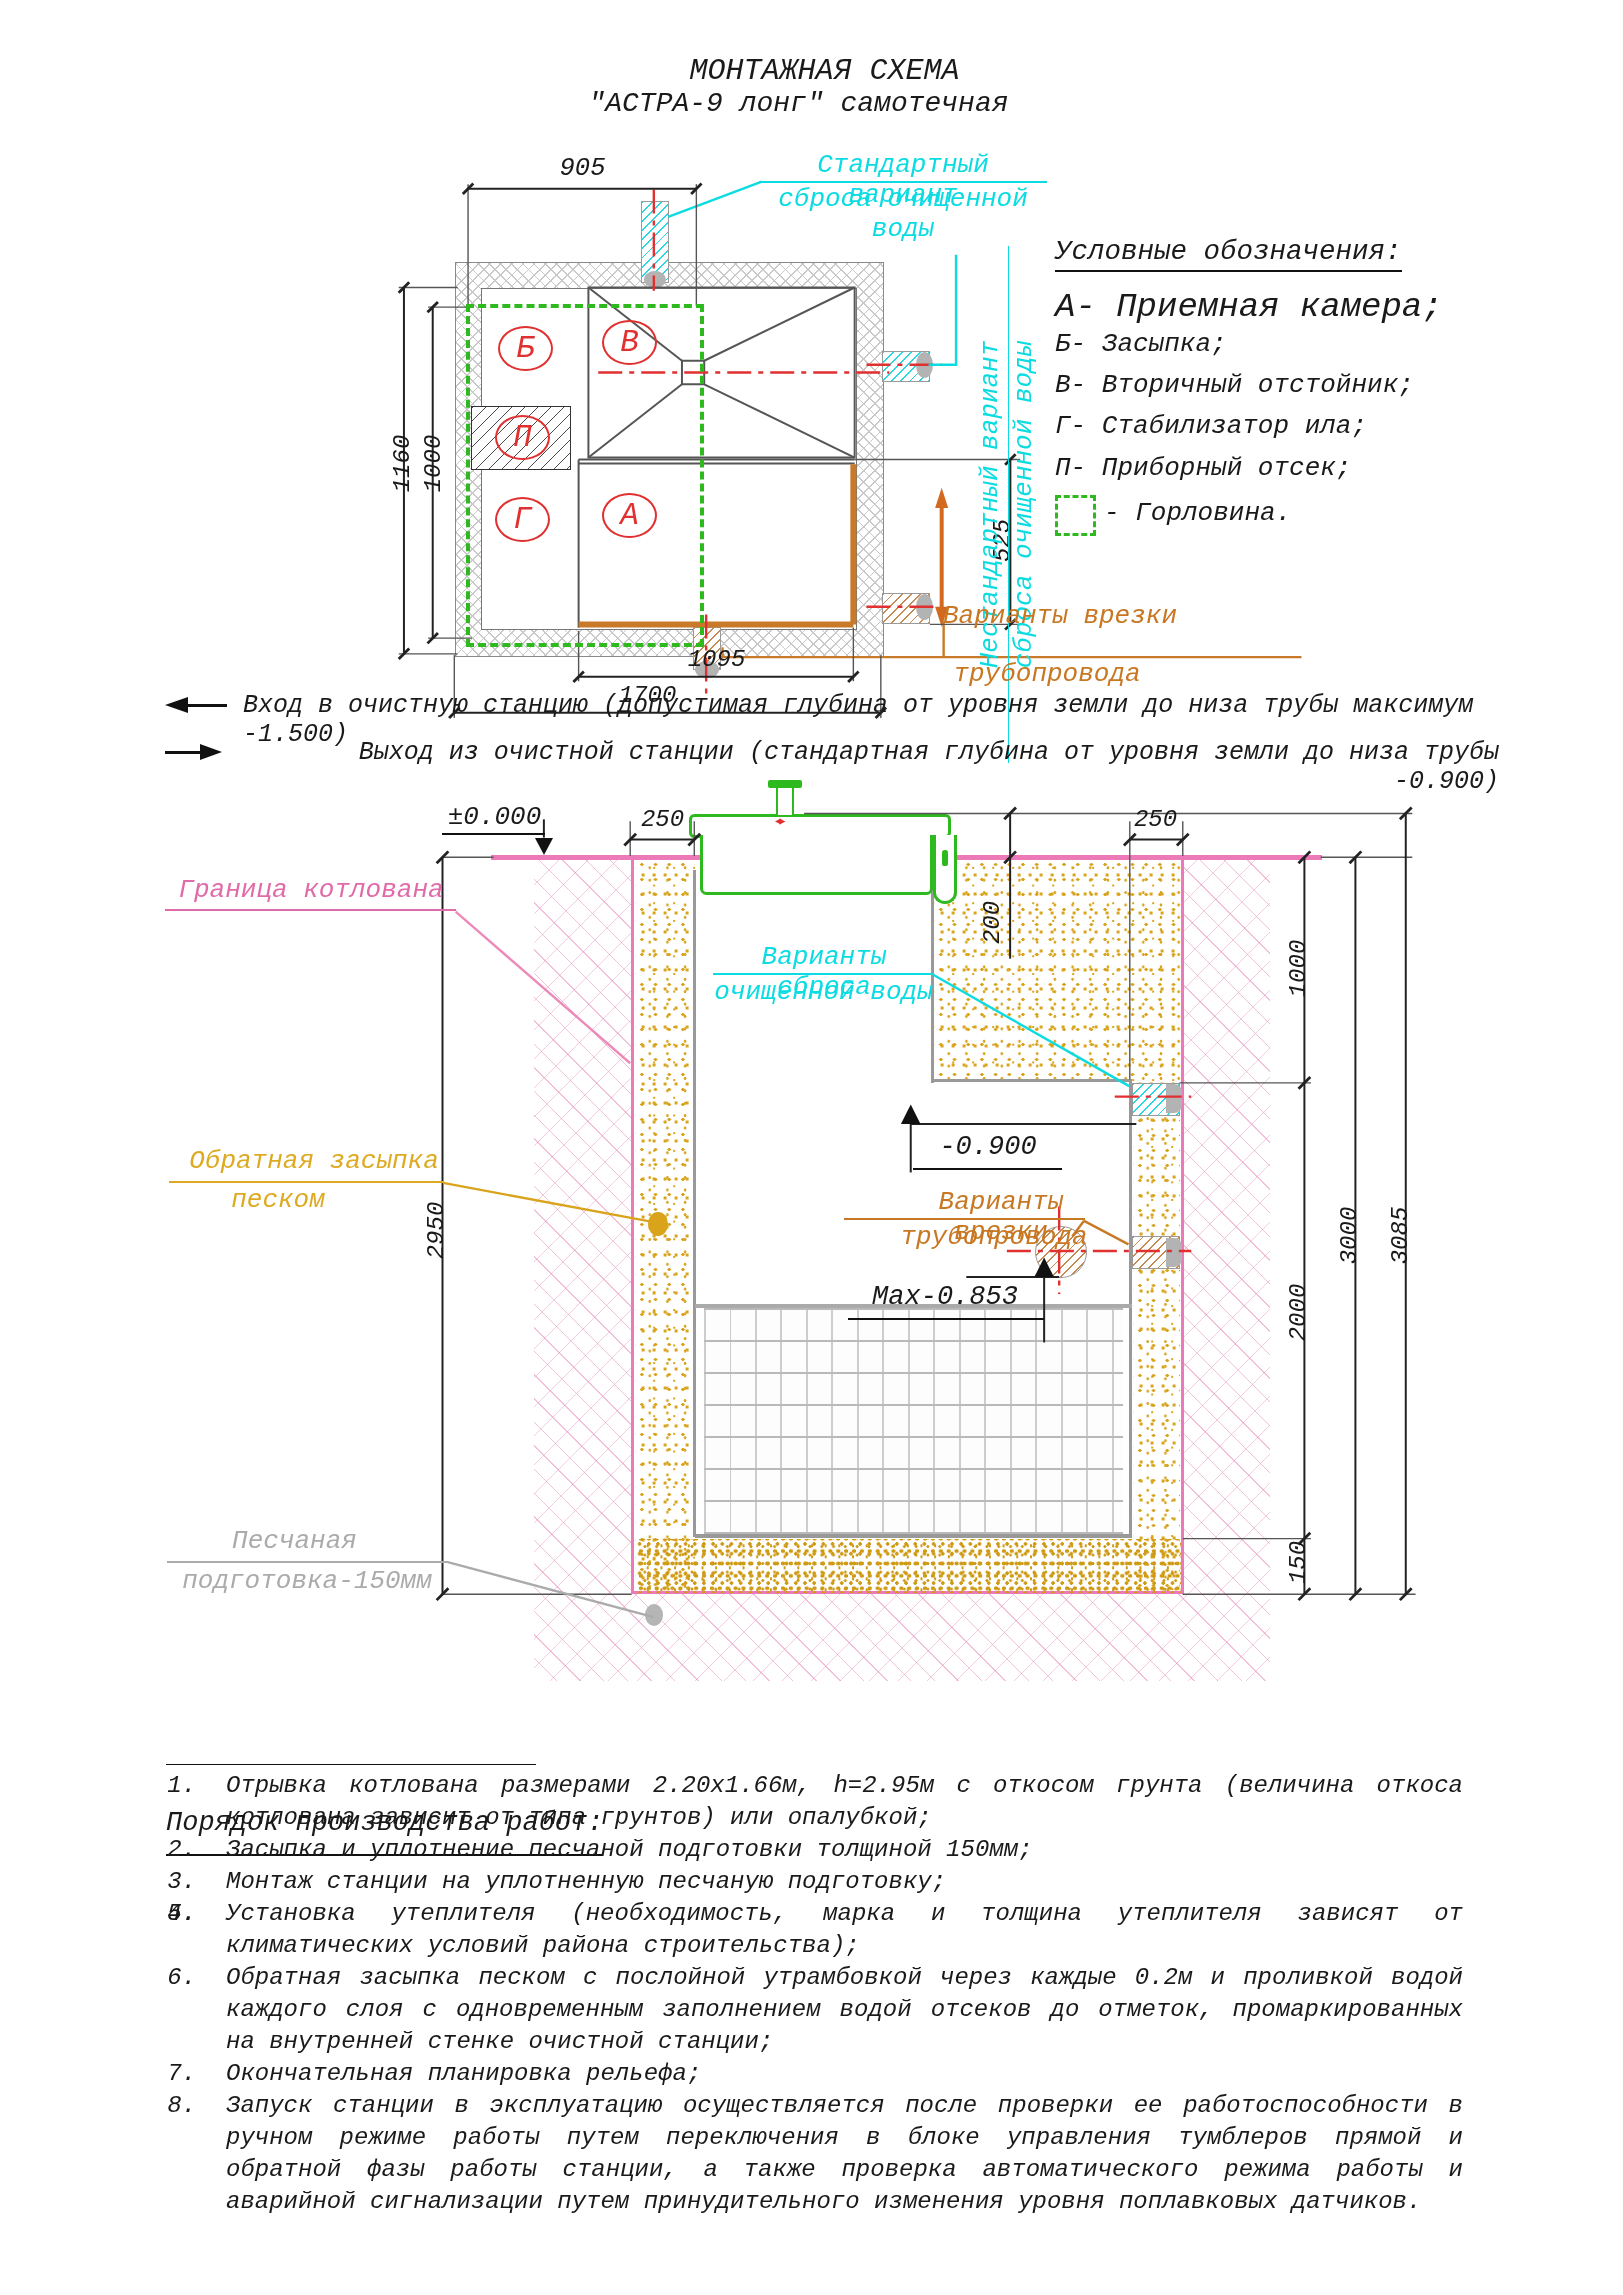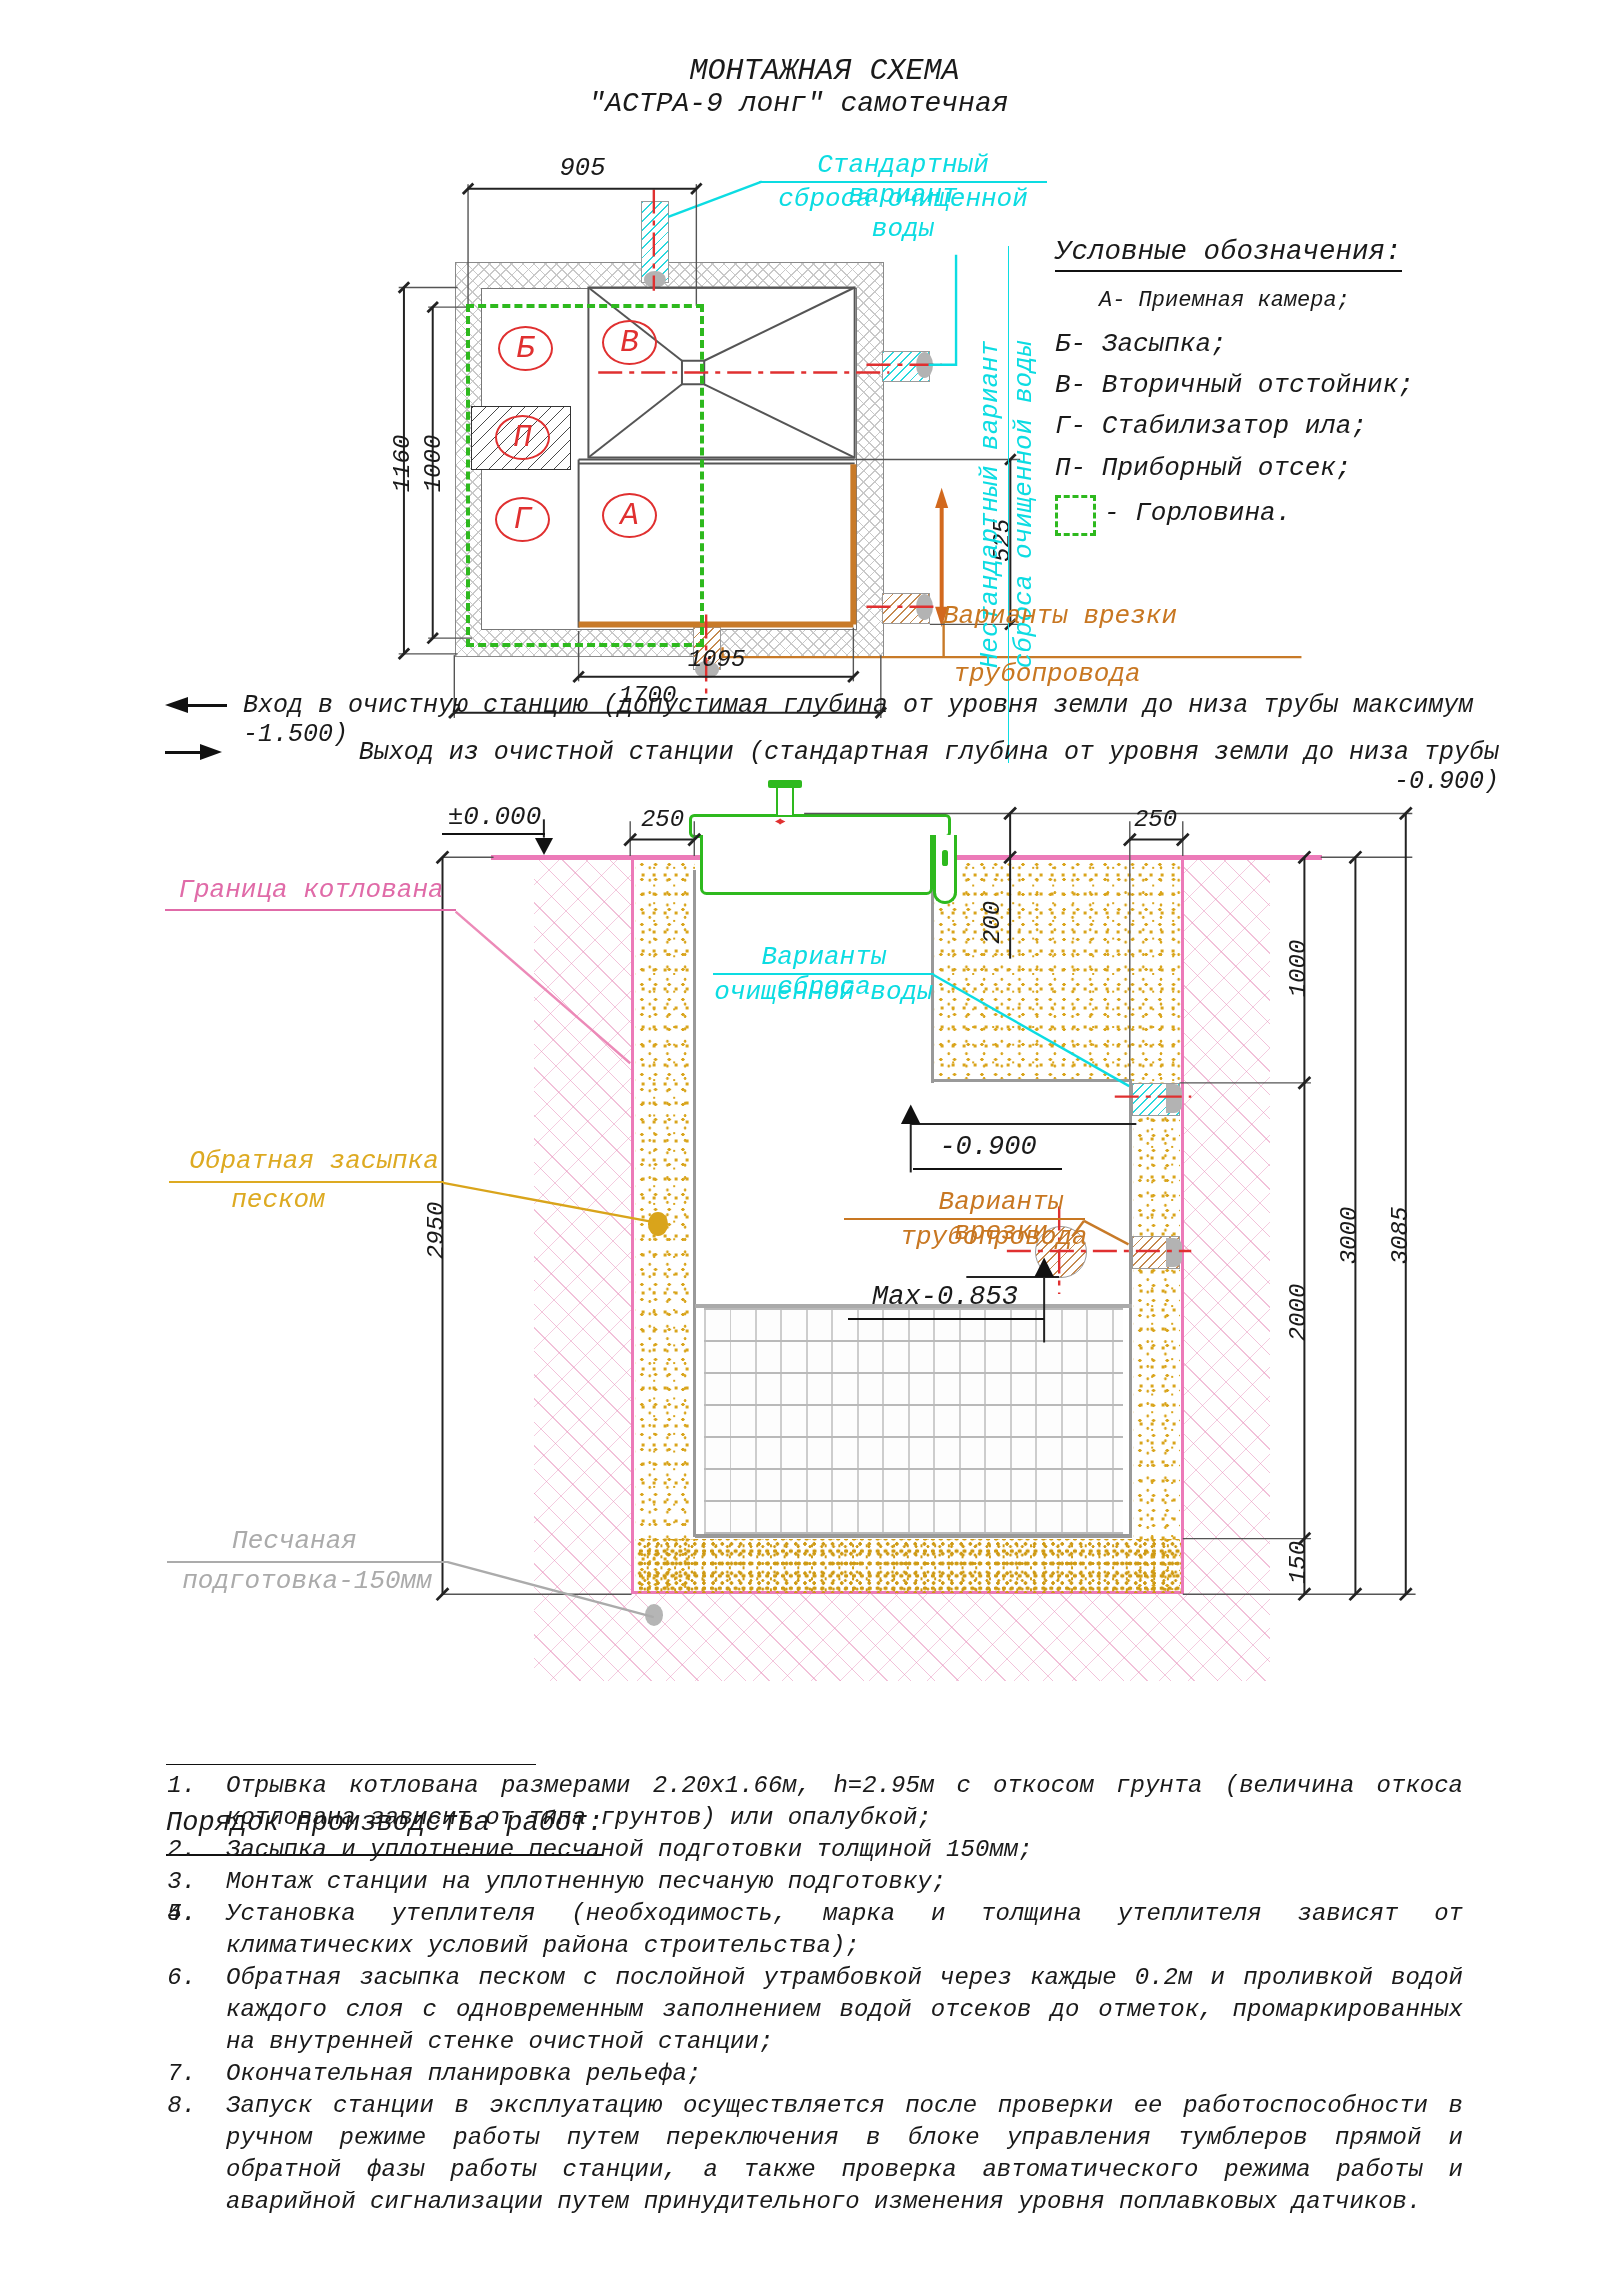--- a/index.html
+++ b/index.html
@@ -168,21 +168,21 @@
 
   <div class="abs rot" style="left:749px;top:472px;width:517px;height:65px;">
     <div class="ctr" style="font-size:26px;color:#0cdce2;border-bottom:1.6px solid #0cdce2;padding-bottom:2.6px;">Нестандартный вариант</div>
     <div class="ctr" style="font-size:26px;color:#0cdce2;">сброса очищенной воды</div>
   </div>
 
   <div class="abs ctr" style="left:916px;top:601px;width:288px;font-size:26px;color:#c87722;">Варианты врезки</div>
   <div class="abs ctr" style="left:903px;top:659px;width:288px;font-size:26px;color:#c87722;">трубопровода</div>
 
   <div class="abs" style="left:1055px;top:236px;font-size:27.5px;border-bottom:2px solid #111;padding-bottom:2.6px;">Условные обозначения:</div>
-  <div class="abs" style="left:1099px;top:288px;font-size:22px;">А- Приемная камера;</div>
+  <div class="abs" style="left:1055px;top:288px;font-size:34px;">А- Приемная камера;</div>
   <div class="abs" style="left:1055px;top:329px;font-size:26px;">Б- Засыпка;</div>
   <div class="abs" style="left:1055px;top:370px;font-size:26px;">В- Вторичный отстойник;</div>
   <div class="abs" style="left:1055px;top:411px;font-size:26px;">Г- Стабилизатор ила;</div>
   <div class="abs" style="left:1055px;top:453px;font-size:26px;">П- Приборный отсек;</div>
   <div class="abs" style="left:1055px;top:495px;width:35px;height:35px;border:3.3px dashed #2eb91e;"></div>
   <div class="abs" style="left:1104px;top:498px;font-size:26px;">- Горловина.</div>
 
   <div class="abs" style="left:165px;top:697px;width:63px;height:17px;">
     <div class="abs" style="left:0;top:0;width:0;height:0;border-top:8.5px solid transparent;border-bottom:8.5px solid transparent;border-right:23.6px solid #111;"></div>
     <div class="abs" style="left:21px;top:6.5px;width:41px;height:3.9px;background:#111;"></div>

